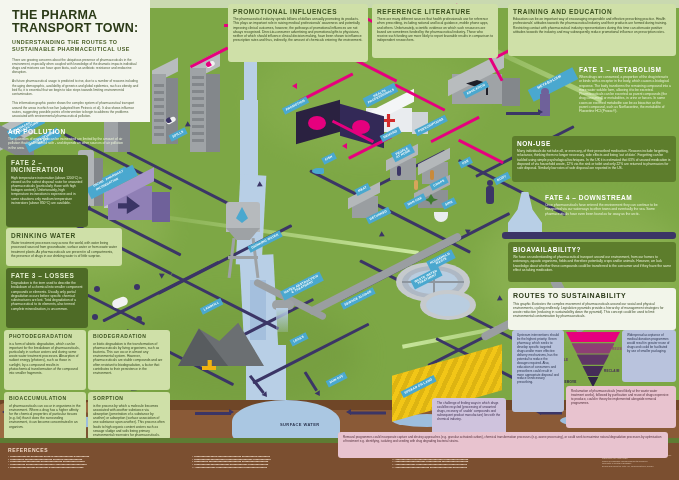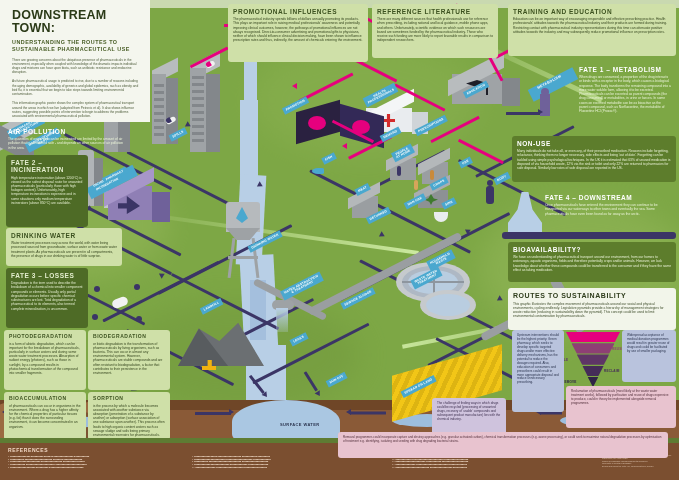--- a/index.html
+++ b/index.html
@@ -420,21 +420,22 @@
       <div class="maplabel ml-multi" style="left: 340px; top: 295px; transform: rotate(-27deg);">
         <div>SEWAGE SLUDGE</div>
       </div>
     </div>
   <div id="water-labels">
       <div style="position: absolute; font-size: 4px; font-weight: bold; color: rgb(44, 53, 80); letter-spacing: 0.4px; left: 280px; top: 422px;">SURFACE WATER</div>
       <div style="position: absolute; font-size: 4px; font-weight: bold; color: rgb(44, 53, 80); letter-spacing: 0.4px; left: 122px; top: 434px;">GROUND WATER</div>
     </div>
 
   <div id="titleblock">
-    <div class="t1">DOWNSTREAM TOWN:</div>
+    <div class="t1">THE PHARMA</div>
+    <div class="t1">TRANSPORT TOWN:</div>
     <div class="t2">UNDERSTANDING THE ROUTES TO SUSTAINABLE PHARMACEUTICAL USE</div>
     <p>There are growing concerns about the ubiquitous presence of pharmaceuticals in the environment, especially when coupled with knowledge of the dramatic impacts individual drugs and mixtures can have upon biota, such as antibiotic resistance and endocrine disruption.</p>
     <p>As future pharmaceutical usage is predicted to rise, due to a number of reasons including the aging demographic, availability of generics and global epidemics, such as obesity and bird flu, it is essential that we begin to take steps towards limiting environmental contamination.</p>
     <p>This information graphic poster shows the complex system of pharmaceutical transport around the areas in which we live (adapted from Petrovic et al). It also shows influence routes, suggesting possible points of intervention to begin to address the problems associated with environmental pharmaceutical pollution.</p>
   </div>
 
 
   <div class="panel p-light" style="left:228px;top:4px;width:140px;height:58px;">
     <h3>PROMOTIONAL INFLUENCES</h3>
     <p>The pharmaceutical industry spends billions of dollars annually promoting its products. This plays an important role in raising medical professionals' awareness and potentially improving clinical outcomes, however, the pathways of promotional influences are not always recognised. Direct-to-consumer advertising and promotional gifts to physicians, neither of which should influence clinical decision making, have been shown to influence prescription rates and thus, indirectly, the amount of chemicals entering the environment.</p>

